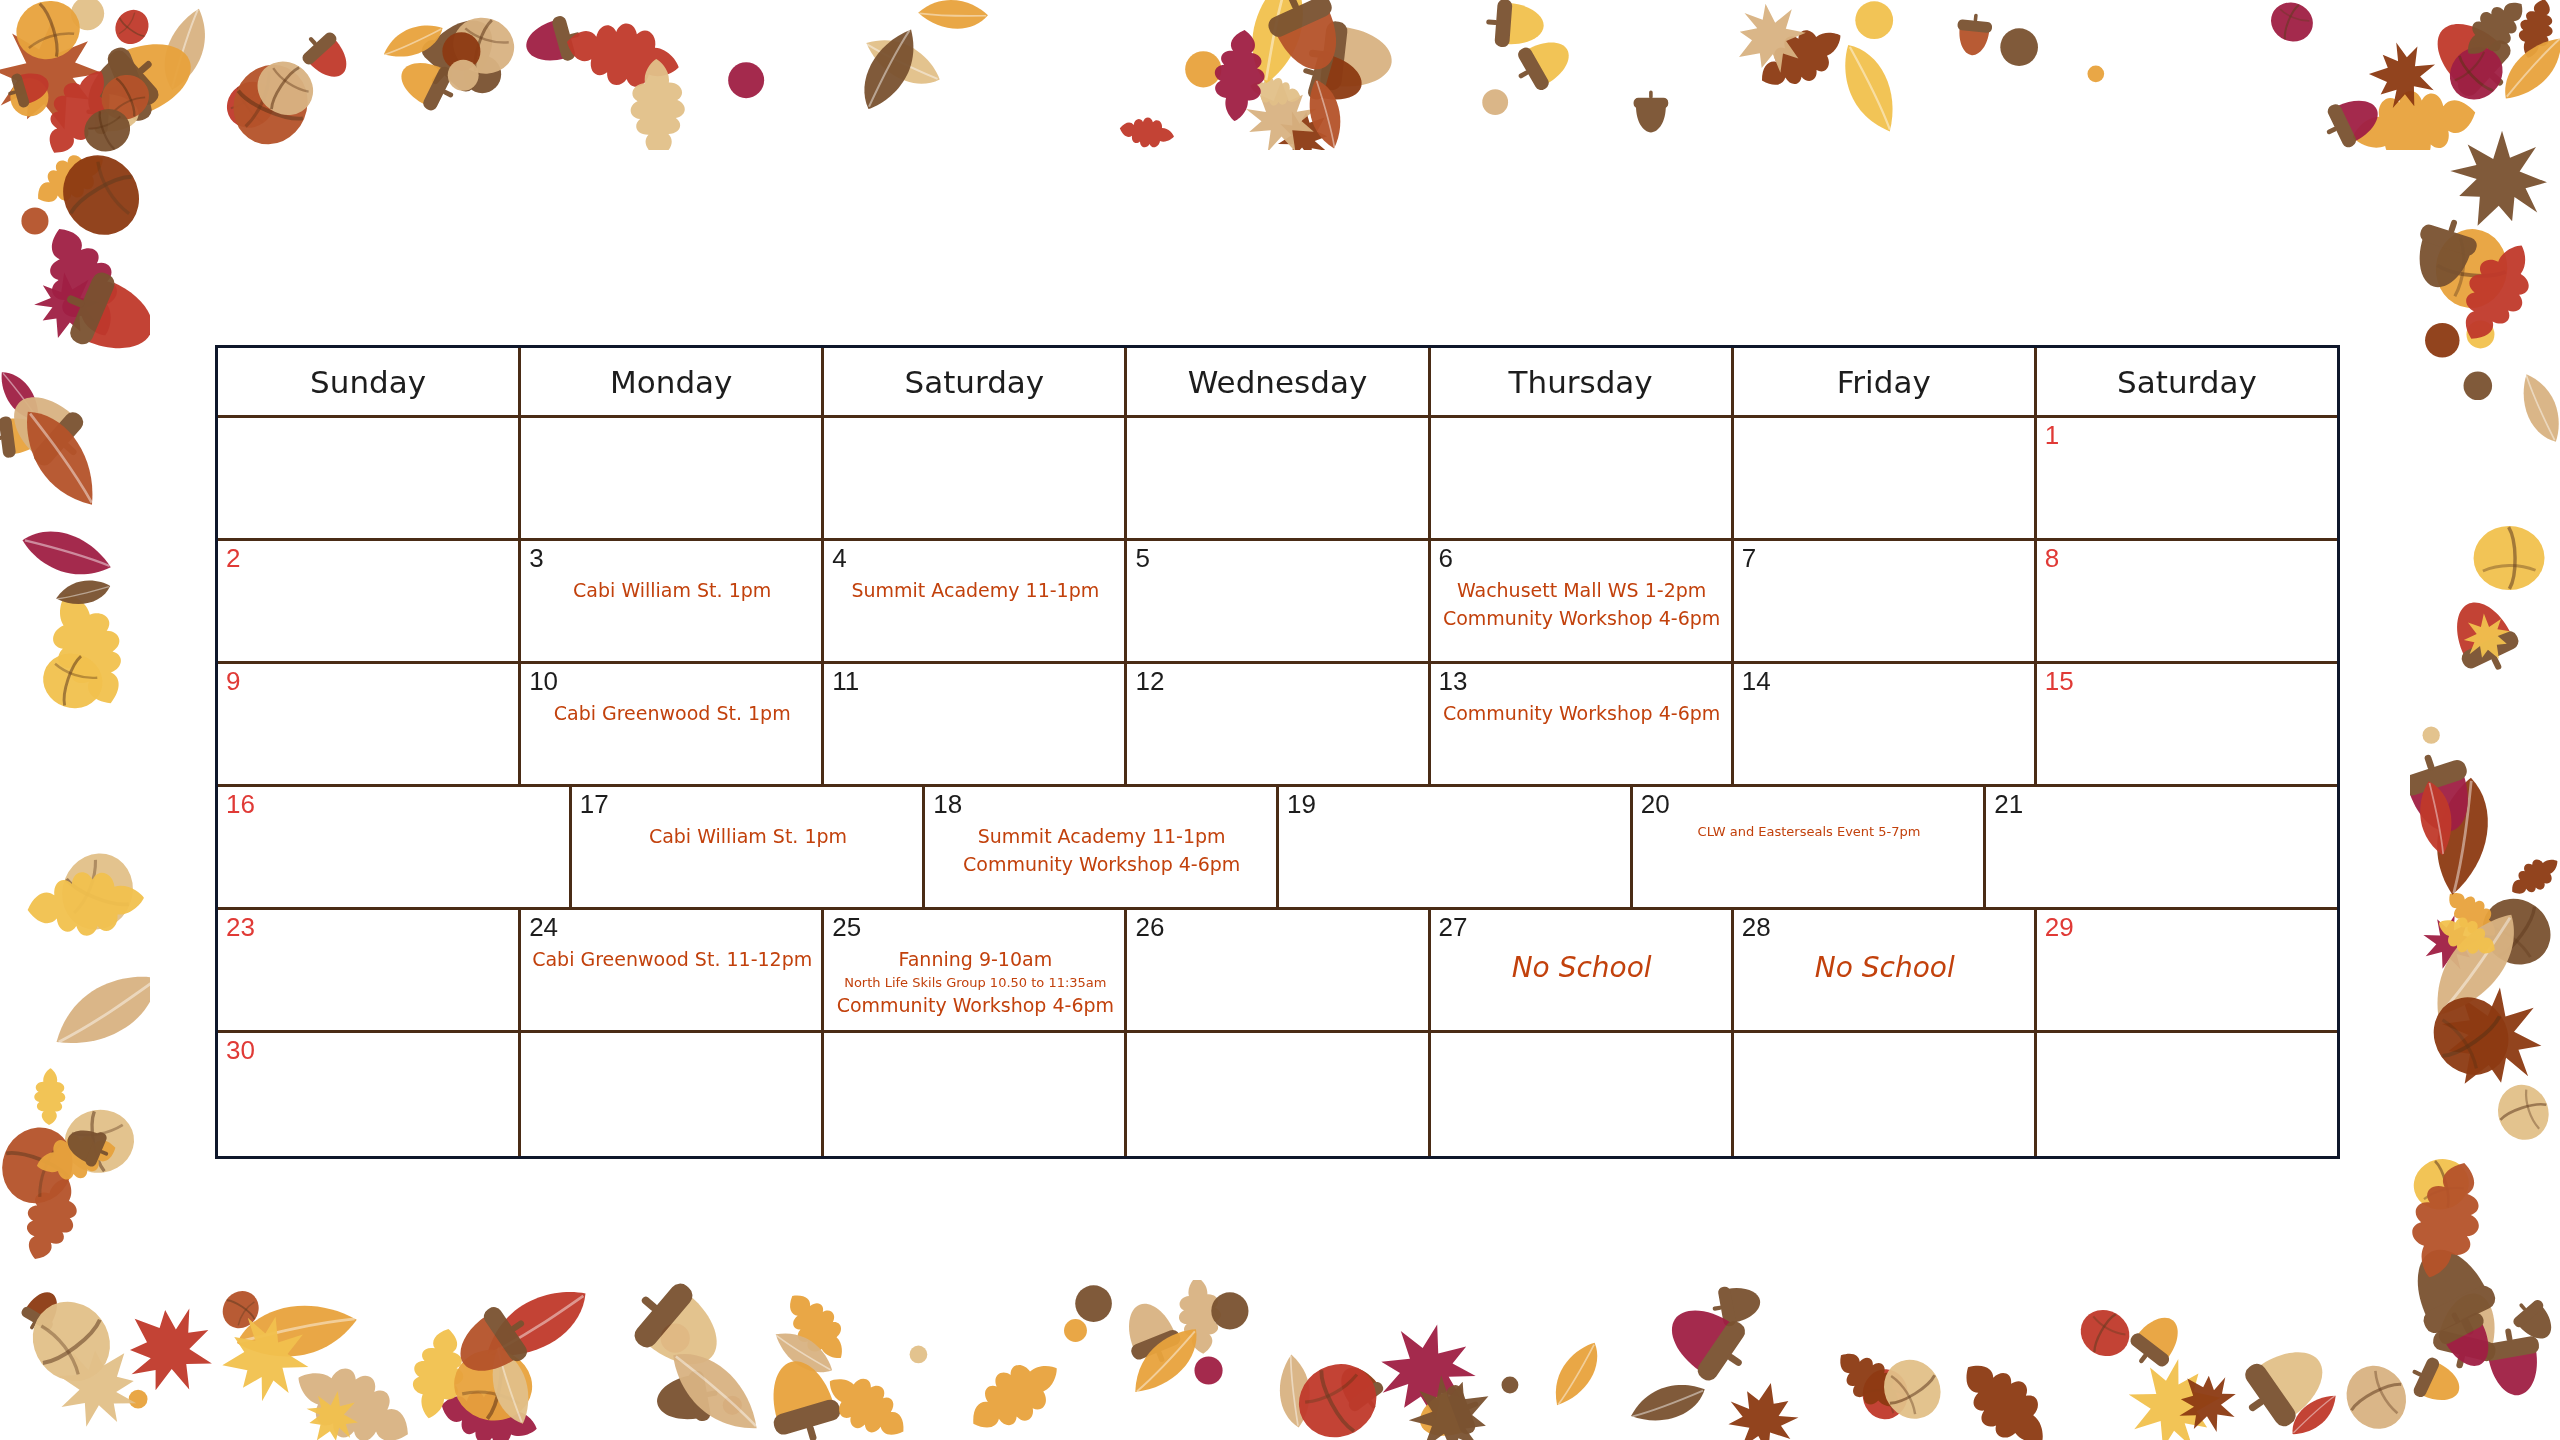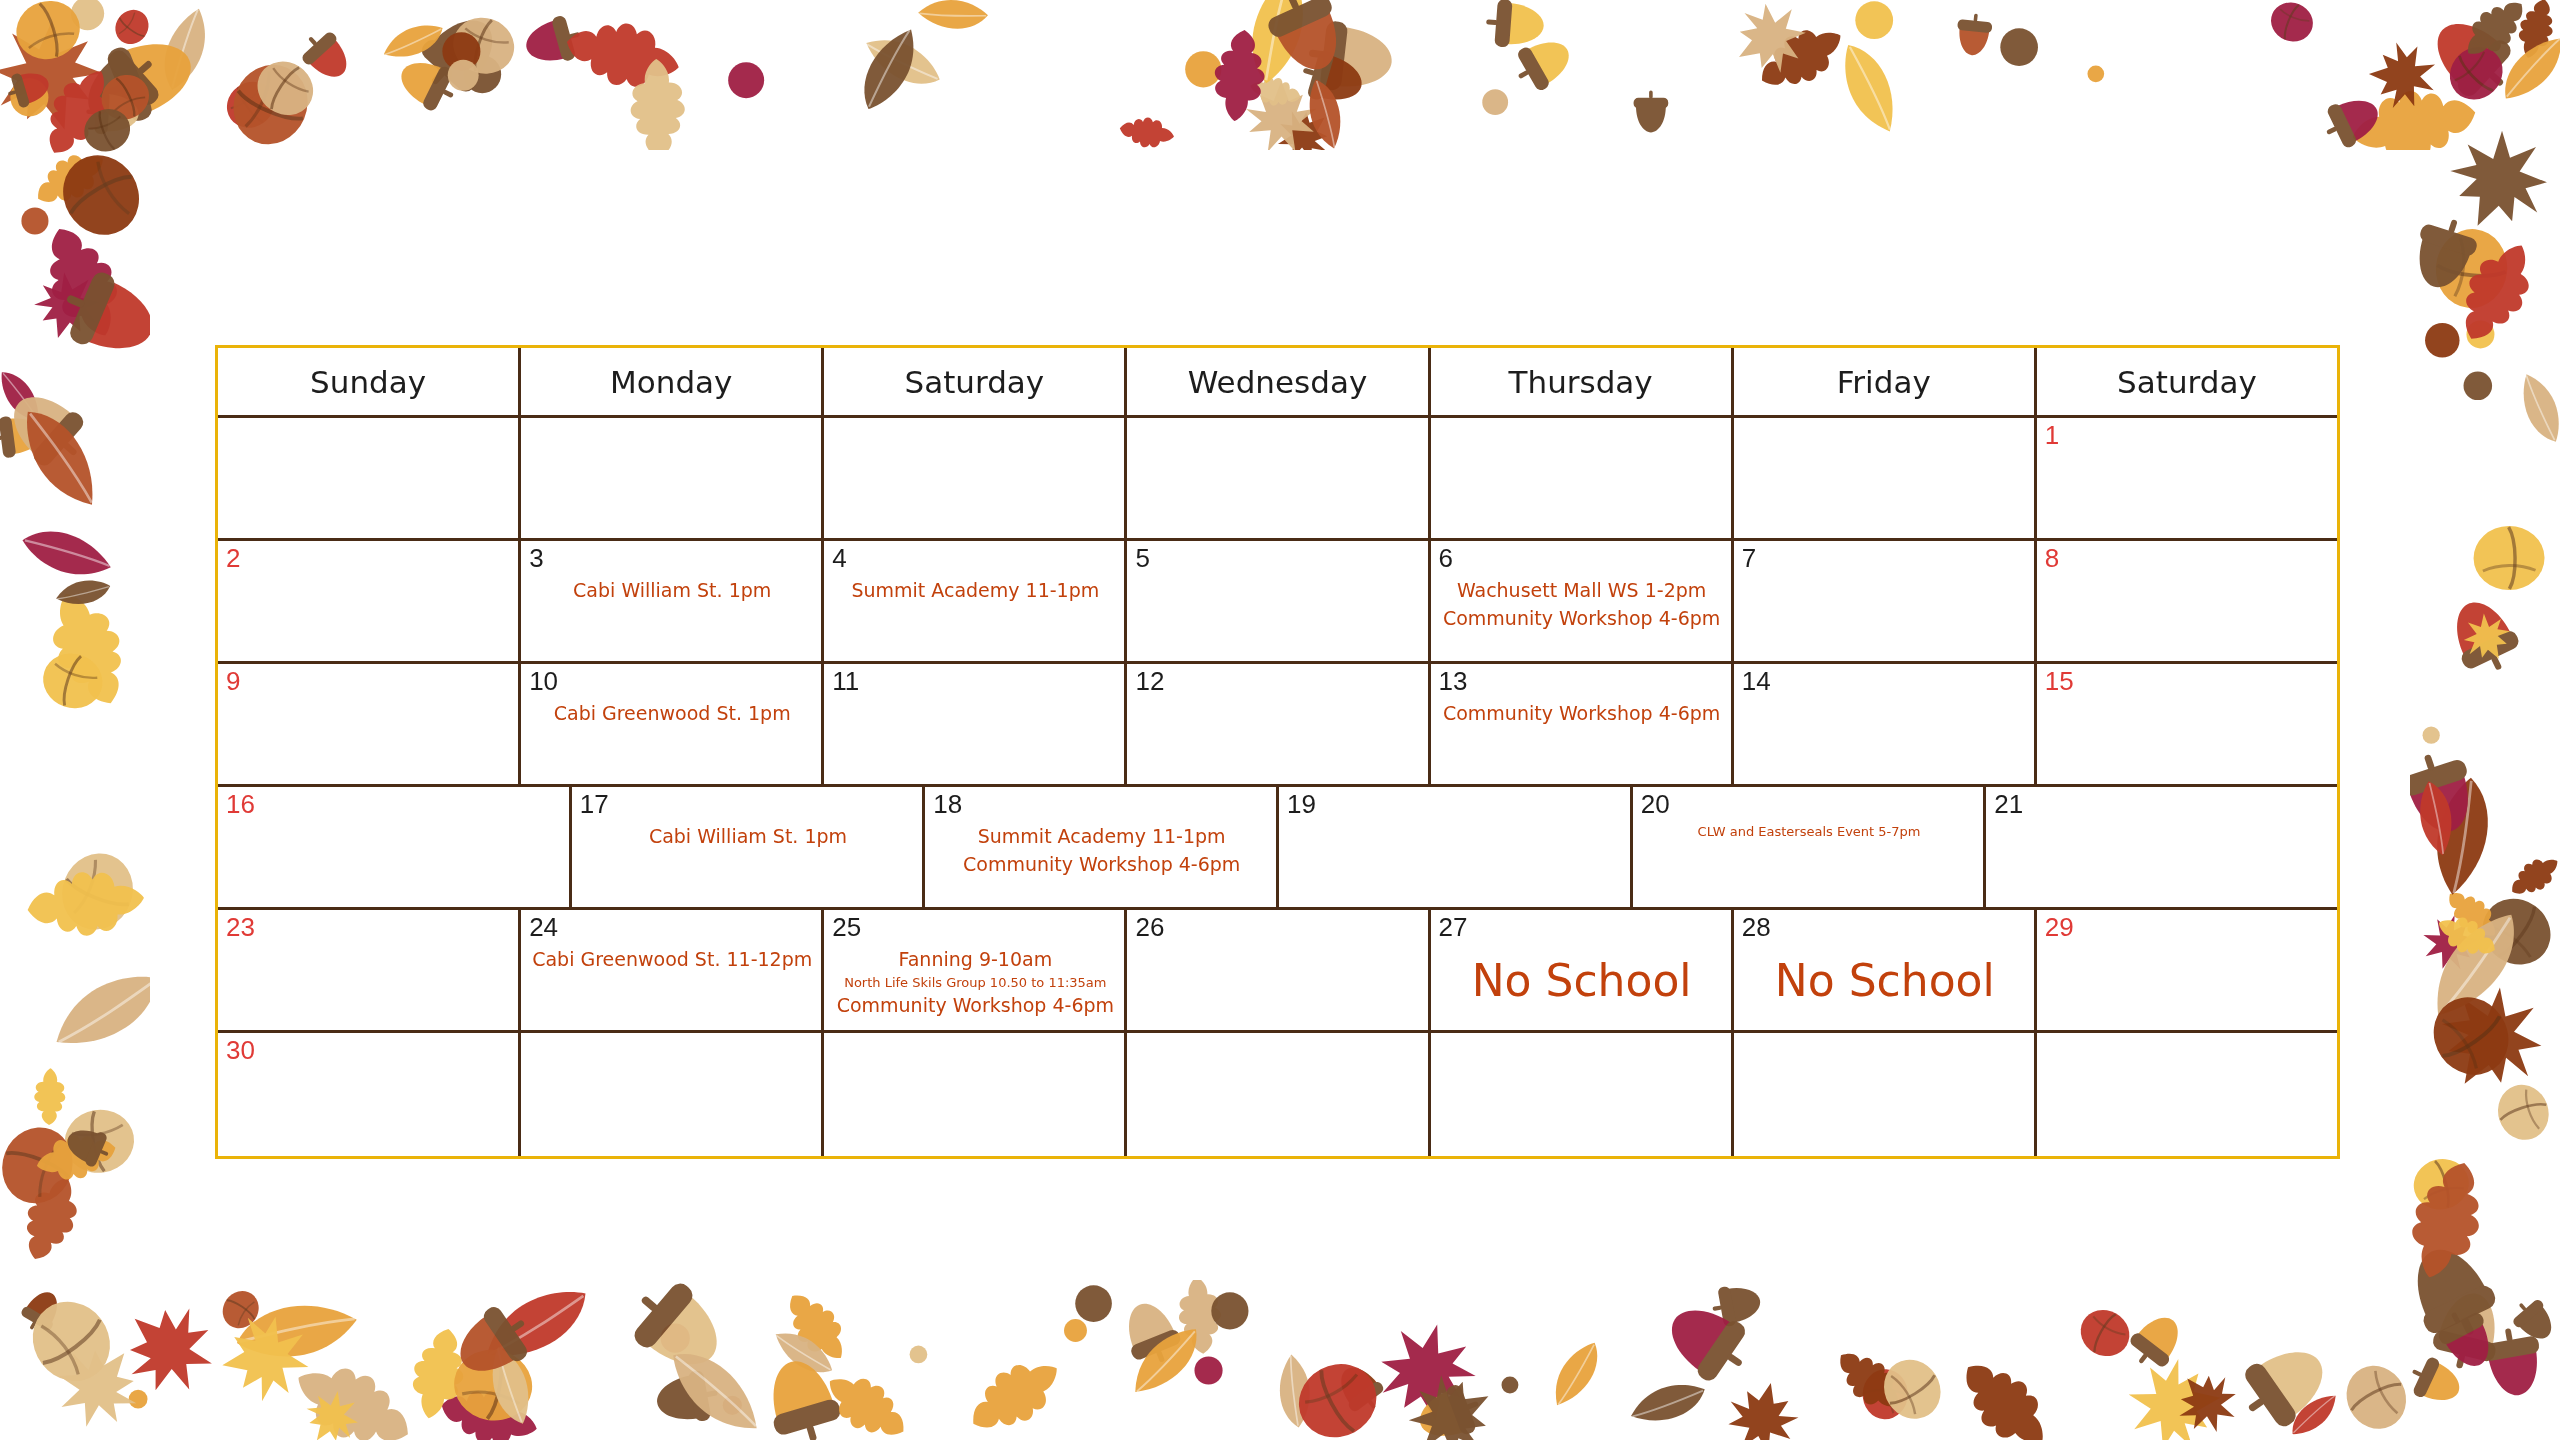--- a/index.html
+++ b/index.html
@@ -108,21 +108,21 @@
   .logo-l1 b { font-size: 34px; font-weight: 700; }
   .logo-l2 { font-size: 34px; font-weight: 700; }
   .logo-l3 { font-size: 34px; font-weight: 700; }
 
   
   .calendar {
     position: absolute;
     left: 215px;
     top: 345px;
     width: 2125px;
-    border: 3px solid #eab308;
+    border: 3px solid #0f172a;
     box-sizing: border-box;
     z-index: 6;
     background: #fff;
   }
   .cal-row {
     display: flex;
     width: 100%;
   }
   .cal-head-cell {
     flex: 1 1 0;
@@ -166,22 +166,23 @@
     font-family: "DejaVu Sans", sans-serif;
   }
   .ev {
     font-size: 19px;
     color: #c2410c;
     line-height: 1.45;
     white-space: nowrap;
   }
   .ev.xs { font-size: 13px; }
   .ev.big {
-    font-size: 44px;
+    font-size: 28px;
     line-height: 1.6;
+    font-style: italic;
   }
 </style>
 </head>
 <body>
 
 <div class="page">
 
   <div class="border-band band-top" id="band-top">
       <span class="leaf" style="left:1276.360247066762px;top:106.13781883313516px"><svg width="57.271665811538696" height="57.271665811538696" viewBox="0 0 100 100" style="transform:rotate(49.2616331577301deg)">
           <path d="M50 4 L60 30 L78 22 L70 44 L96 40 L76 56 L92 70 L64 68 L68 96 L50 76 L32 96 L36 68 L8 70 L24 56 L4 40 L30 44 L22 22 L40 30 Z" fill="#8d3a12"></path>

